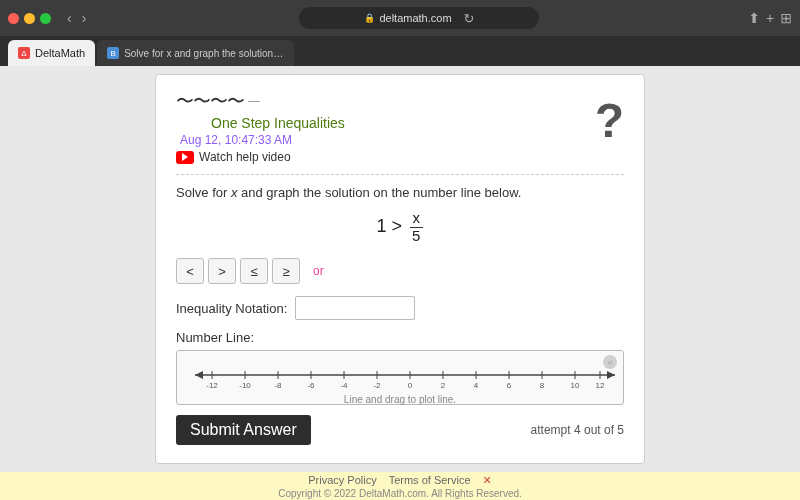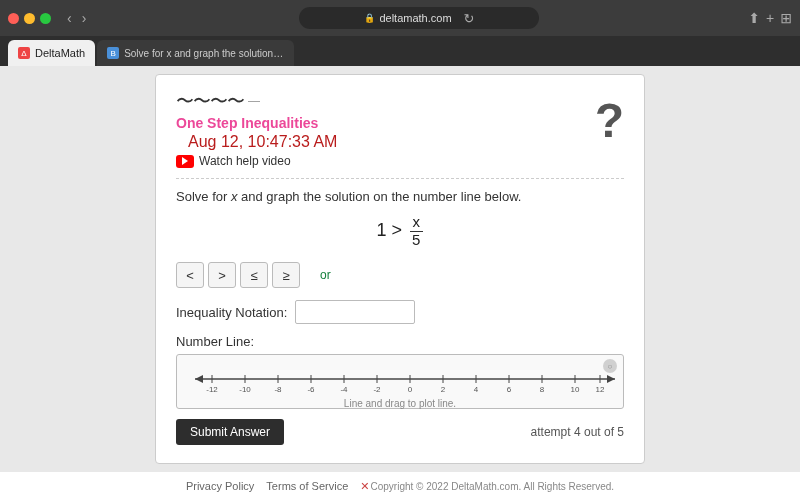--- a/index.html
+++ b/index.html
@@ -151,27 +151,28 @@
       font-family: cursive;
       color: #333;
       letter-spacing: -1px;
     }
     .logo-dash {
       color: #999;
       font-size: 12px;
     }
     .problem-title {
       font-size: 14px;
-      font-weight: bold;
-      color: #ec4899;
+      font-weight: normal;
+      color: #4d7c0f;
+      margin-left: 35px;
     }
     .problem-date {
-      font-size: 16px;
-      color: #b91c1c;
-      margin: 2px 12px;
+      font-size: 12px;
+      color: #8b5cf6;
+      margin: 2px 4px;
     }
     .watch-help {
       display: flex;
       align-items: center;
       gap: 5px;
       color: #333;
       font-size: 12px;
       cursor: pointer;
       margin-top: 3px;
       text-align: center;
@@ -243,22 +244,22 @@
       border: 1px solid #bbb;
       background: #f5f5f5;
       border-radius: 3px;
       cursor: pointer;
       font-size: 13px;
       display: flex; align-items: center; justify-content: center;
       color: #333;
     }
     .or-label {
       font-size: 12px;
-      color: #15803d;
-      margin-left: 16px;
+      color: #ec4899;
+      margin-left: 9px;
     }
 
     
     .notation-row {
       display: flex;
       align-items: center;
       gap: 8px;
       margin-bottom: 10px;
     }
     .notation-label {
@@ -318,34 +319,34 @@
       justify-content: space-between;
       align-items: center;
       margin-top: 10px;
     }
     .submit-btn {
       background: #2d2d2d;
       color: white;
       border: none;
       border-radius: 3px;
       padding: 6px 14px;
-      font-size: 12px;
+      font-size: 16px;
       cursor: pointer;
     }
     .attempt-text {
       font-size: 12px;
       color: #555;
     }
 
     
     .page-footer {
-      background: #ffffff;
+      background: #fef9c3;
       height: 28px;
       display: flex;
-      flex-direction: row;
+      flex-direction: column;
       align-items: center;
       justify-content: center;
       gap: 1px;
     }
     .footer-links {
       display: flex;
       gap: 12px;
       font-size: 11px;
       color: #666;
     }

